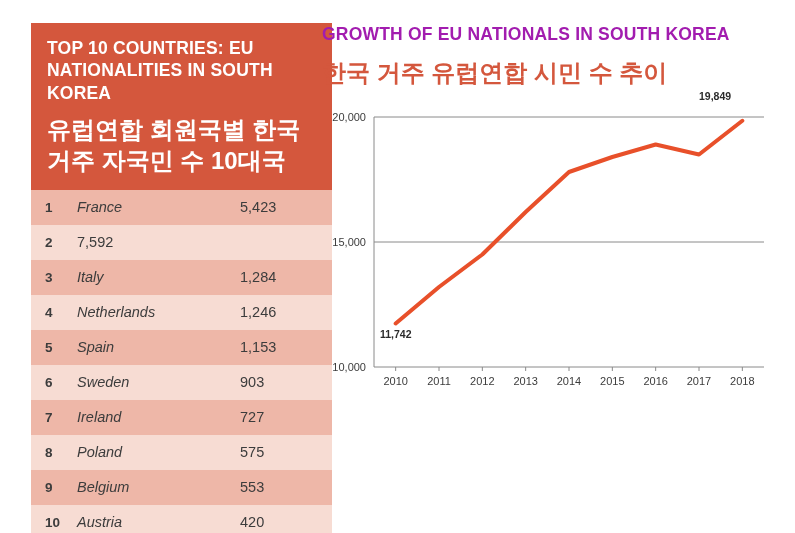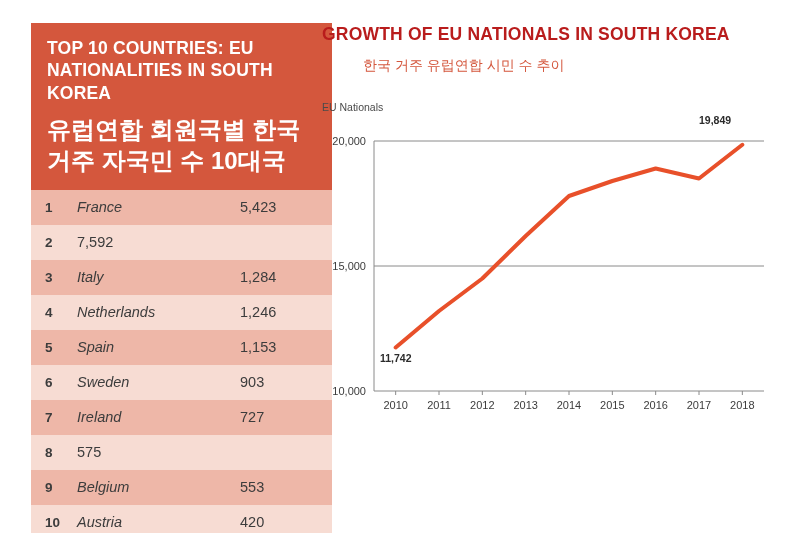--- a/index.html
+++ b/index.html
@@ -69,32 +69,31 @@
   }
 
   
   #chart-panel {
     position: absolute;
     left: 322px;
     top: 23px;
     width: 450px;
   }
   #chart-title-en {
-    color: #b91c1c;
+    color: #a21caf;
     font-size: 17.5px;
     font-weight: bold;
     line-height: 1.3;
     letter-spacing: 0.2px;
   }
   #chart-title-ko {
     color: #d4573d;
-    font-size: 14px;
-    font-weight: normal;
+    font-size: 24px;
+    font-weight: bold;
     margin-top: 11px;
-    margin-left: 41px;
   }
   #chart-axis-label {
     margin-top: 26px;
     font-size: 10.5px;
     color: #4a4a4a;
   }
 
   #plot-wrap {
     position: relative;
     width: 450px;
@@ -154,39 +153,39 @@
       <div class="cell-country">Sweden</div>
       <div class="cell-value">903</div>
     </div>
     <div class="row odd">
       <div class="cell-rank">7</div>
       <div class="cell-country">Ireland</div>
       <div class="cell-value">727</div>
     </div>
     <div class="row even">
       <div class="cell-rank">8</div>
+      <div class="cell-country">Poland</div>
       <div class="cell-value">575</div>
     </div>
     <div class="row odd">
       <div class="cell-rank">9</div>
       <div class="cell-country">Belgium</div>
       <div class="cell-value">553</div>
     </div>
     <div class="row even">
       <div class="cell-rank">10</div>
       <div class="cell-country">Austria</div>
       <div class="cell-value">420</div>
     </div>
   </div>
 </div>
 
 <div id="chart-panel">
   <div id="chart-title-en">GROWTH OF EU NATIONALS IN SOUTH KOREA</div>
   <div id="chart-title-ko">한국 거주 유럽연합 시민 수 추이</div>
-  <div id="chart-axis-label">EU Nationals</div>
 
   <div id="plot-wrap">
     <svg id="plot-svg" width="450" height="310">
         <line x1="52" y1="272" x2="442" y2="272" stroke="#8a8a8a" stroke-width="1"></line>
         <text x="44" y="276" text-anchor="end" font-family="&quot;Liberation Sans&quot;, sans-serif" font-size="11" fill="#3c3c3c">10,000</text>
         <line x1="52" y1="147" x2="442" y2="147" stroke="#8a8a8a" stroke-width="1"></line>
         <text x="44" y="151" text-anchor="end" font-family="&quot;Liberation Sans&quot;, sans-serif" font-size="11" fill="#3c3c3c">15,000</text>
         <line x1="52" y1="22" x2="442" y2="22" stroke="#8a8a8a" stroke-width="1"></line>
         <text x="44" y="26" text-anchor="end" font-family="&quot;Liberation Sans&quot;, sans-serif" font-size="11" fill="#3c3c3c">20,000</text>
         <line x1="52" y1="22" x2="52" y2="272" stroke="#8a8a8a" stroke-width="1"></line>

